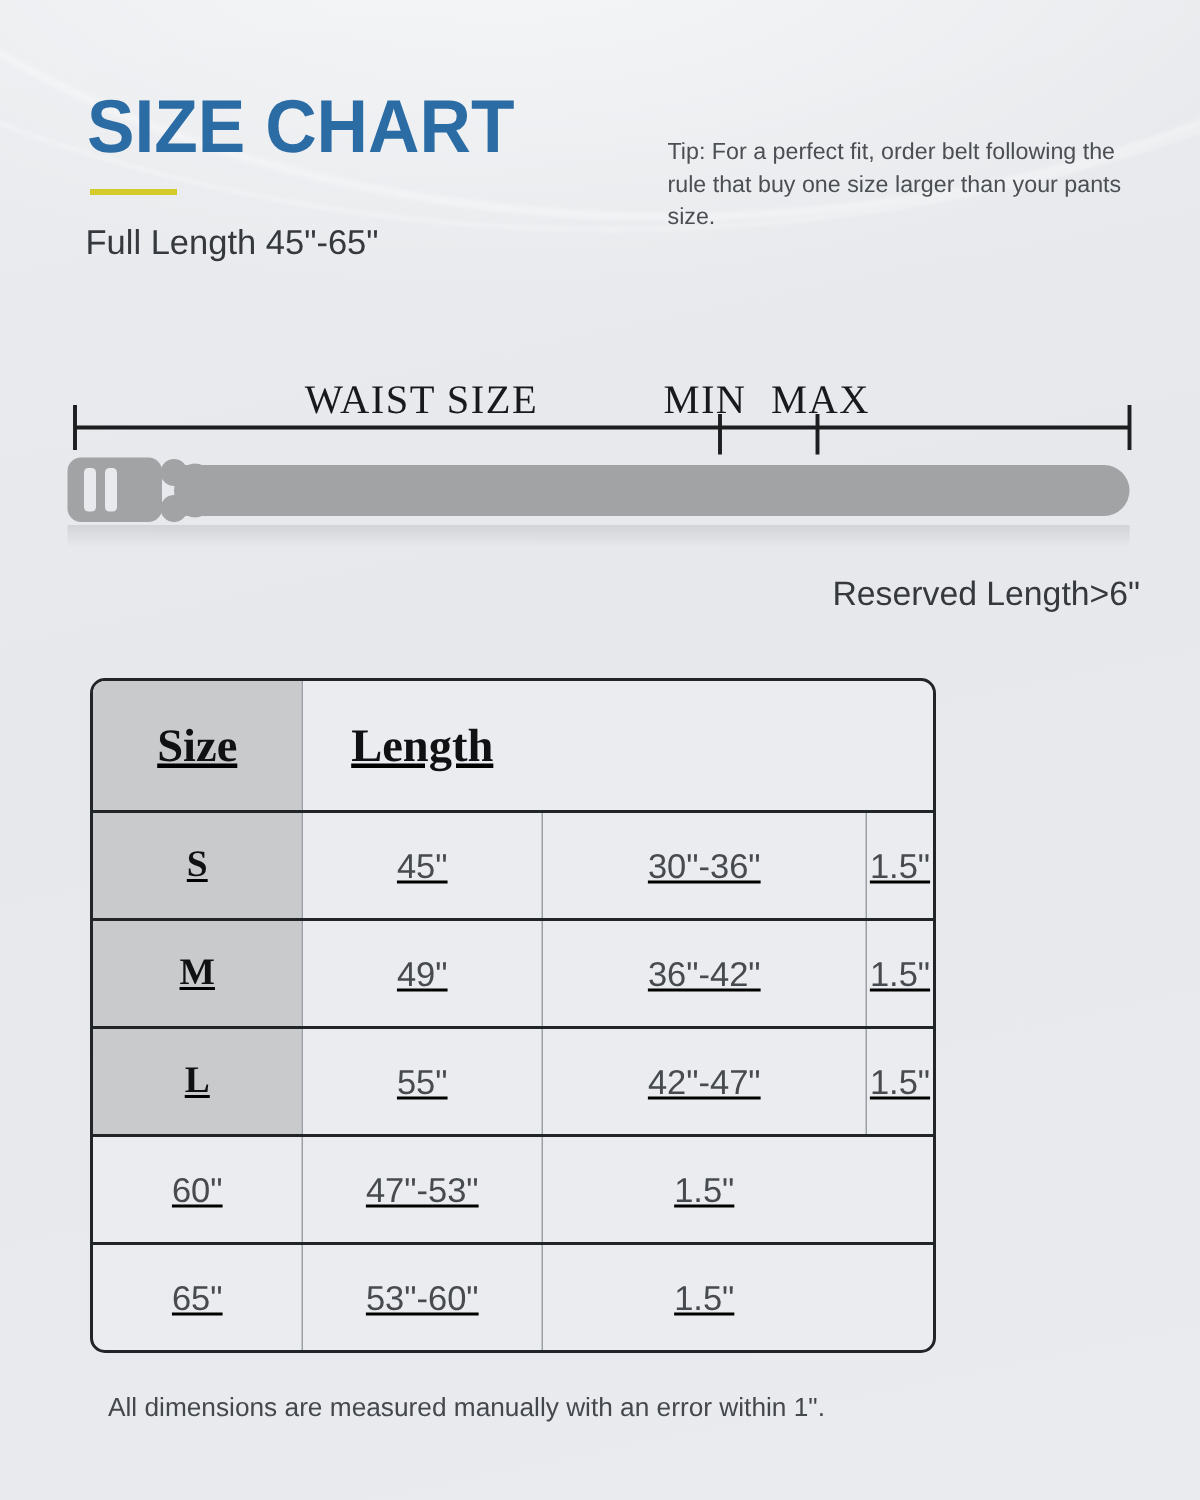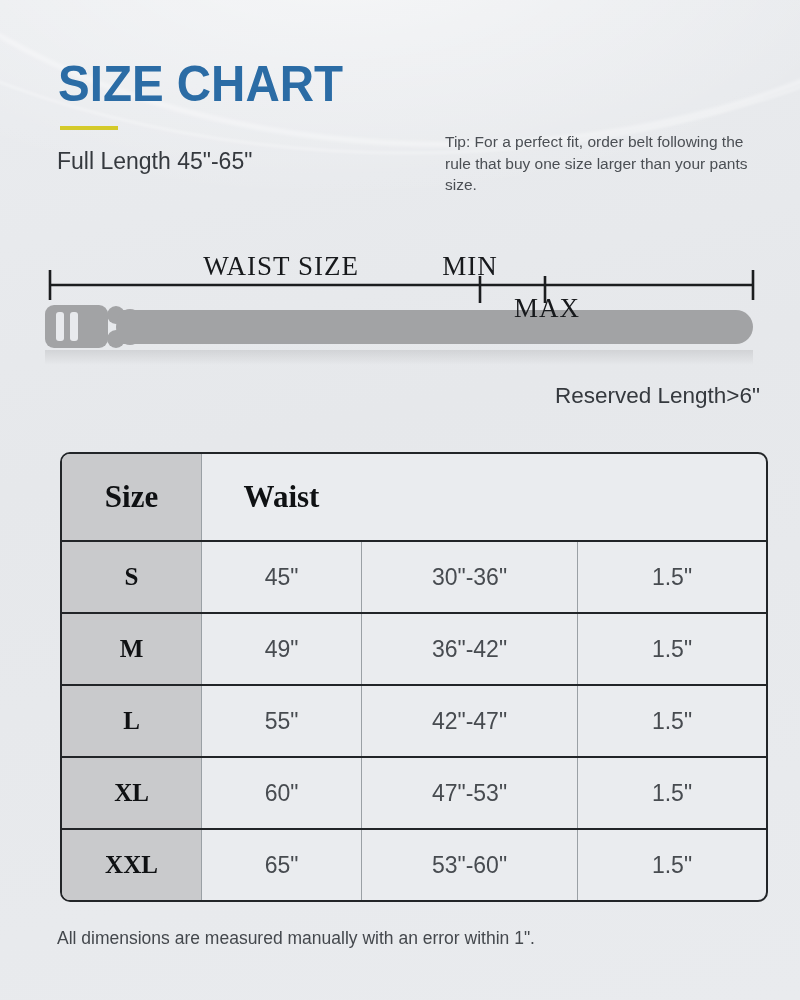--- a/index.html
+++ b/index.html
@@ -16,53 +16,53 @@
 
   .page-title{
     position:absolute;left:58px;top:55px;
     font-size:50px;font-weight:700;letter-spacing:0px;
     color:#2b6ca5;transform:scaleX(.95);transform-origin:left;
   }
   .title-underline{position:absolute;left:60px;top:126px;width:58px;height:4px;background:#d4ca2a;}
   .full-length{position:absolute;left:57px;top:148px;font-size:23px;color:#35393e;}
   .tip{
     position:absolute;left:445px;top:91px;width:330px;
-    font-size:15.5px;line-height:21.5px;color:#4b4f54;margin-top:40px;
+    font-size:15.5px;line-height:21.5px;color:#4b4f54;
   }
 
   .diagram{position:absolute;left:0;top:240px;width:670px;height:175px;}
   .diagram .seriflabel{
     position:absolute;top:11px;transform:translateX(-50%);
     font-family:"Liberation Serif",serif;font-size:27px;color:#17191c;letter-spacing:1px;white-space:nowrap;
   }
-  .lbl-waist{left:281px;} .lbl-min{left:470px;text-align:center;} .lbl-max{left:547px;margin-top:42px;}
+  .lbl-waist{left:281px;} .lbl-min{left:470px;text-align:center;} .lbl-max{left:547px;}
   .diagram svg{position:absolute;left:0;top:0;}
 
   .reserved{position:absolute;right:40px;top:383px;font-size:22.5px;color:#35393e;}
 
   .size-table{
-    position:absolute;left:60px;top:452px;width:708px;
+    position:absolute;left:60px;top:452px;width:564px;
     border:2.5px solid #222528;border-radius:10px;overflow:hidden;
-    background:#eaecef;box-sizing:border-box;
+    background:#eaecef;box-sizing:border-box;text-decoration:underline;
   }
   .tr{display:grid;grid-template-columns:139px 160px 216px 1fr;}
   .tr + .tr{border-top:2.5px solid #222528;}
   .th,.td{
     display:flex;align-items:center;justify-content:center;
     border-left:1.5px solid #9aa0a5;box-sizing:border-box;
   }
   .th:first-child,.td:first-child{border-left:none;}
   .thead .th{height:86px;}
   .tr .td{height:70px;}
   .th{font-family:"Liberation Serif",serif;font-weight:700;font-size:31px;color:#0f1113;}
   .size-col{background:#c9cacc;}
   .td{font-size:23px;color:#474b50;}
   .td.size-col{font-family:"Liberation Serif",serif;font-weight:700;font-size:25px;color:#0f1113;}
 
-  .footnote{position:absolute;left:57px;top:928px;font-size:17.5px;color:#44484d;}
+  .footnote{position:absolute;left:72px;top:928px;font-size:17.5px;color:#44484d;}
 </style>
 </head>
 <body>
 
 <div class="curve curve-a"></div>
 <div class="curve curve-b"></div>
 
 <div class="page-title">SIZE CHART</div>
 <div class="title-underline"></div>
 <div class="full-length">Full Length 45"-65"</div>
@@ -103,47 +103,45 @@
   <div class="seriflabel lbl-waist">WAIST SIZE</div>
   <div class="seriflabel lbl-min">MIN</div>
   <div class="seriflabel lbl-max">MAX</div>
 </div>
 
 <div class="reserved">Reserved Length&gt;6"</div>
 
 <div class="size-table">
   <div class="tr thead">
     <div class="th size-col">Size</div>
-    <div class="th">Waist</div>
+    <div class="th">Length</div>
   </div>
   <div class="tr">
     <div class="td size-col">S</div>
     <div class="td">45"</div>
     <div class="td">30"-36"</div>
     <div class="td">1.5"</div>
   </div>
   <div class="tr">
     <div class="td size-col">M</div>
     <div class="td">49"</div>
     <div class="td">36"-42"</div>
     <div class="td">1.5"</div>
   </div>
   <div class="tr">
     <div class="td size-col">L</div>
     <div class="td">55"</div>
     <div class="td">42"-47"</div>
     <div class="td">1.5"</div>
   </div>
   <div class="tr">
-    <div class="td size-col">XL</div>
     <div class="td">60"</div>
     <div class="td">47"-53"</div>
     <div class="td">1.5"</div>
   </div>
   <div class="tr">
-    <div class="td size-col">XXL</div>
     <div class="td">65"</div>
     <div class="td">53"-60"</div>
     <div class="td">1.5"</div>
   </div>
 </div>
 
 <div class="footnote">All dimensions are measured manually with an error within 1".</div>
 
 </body></html>

